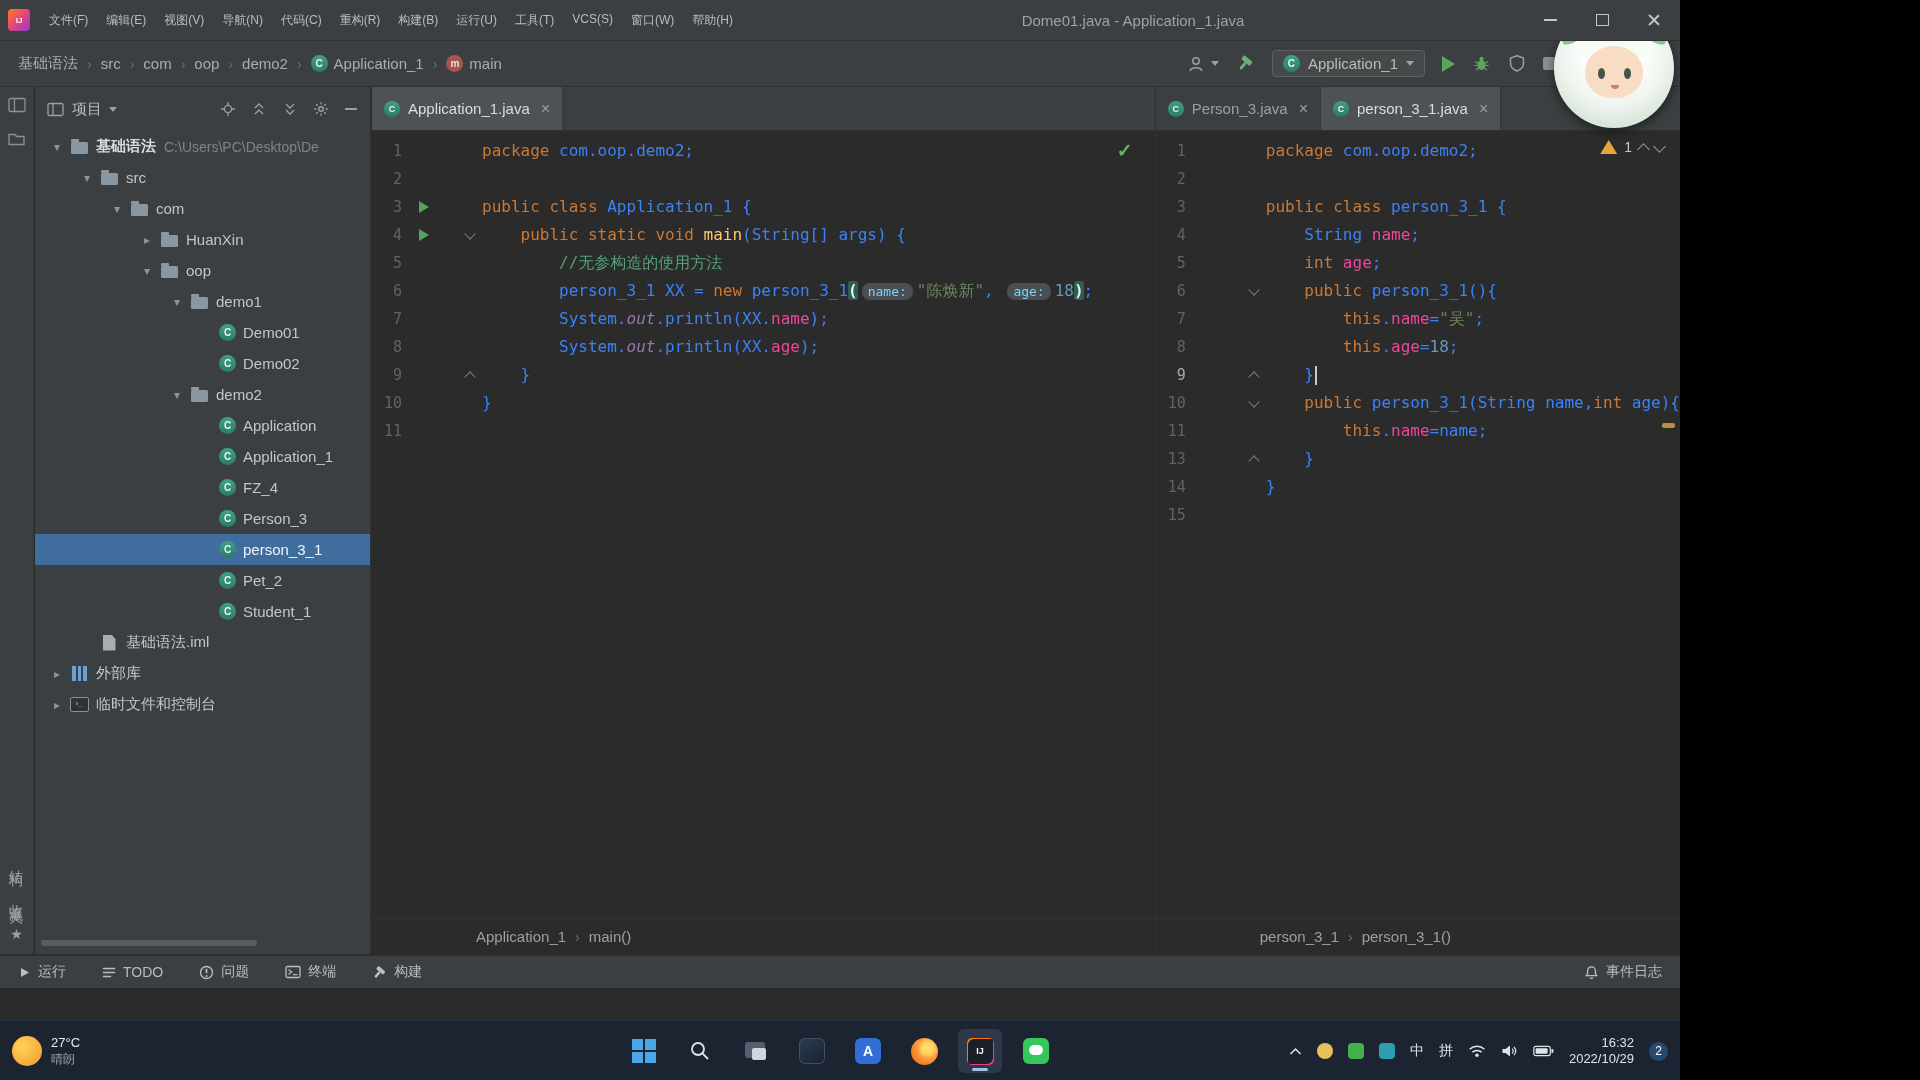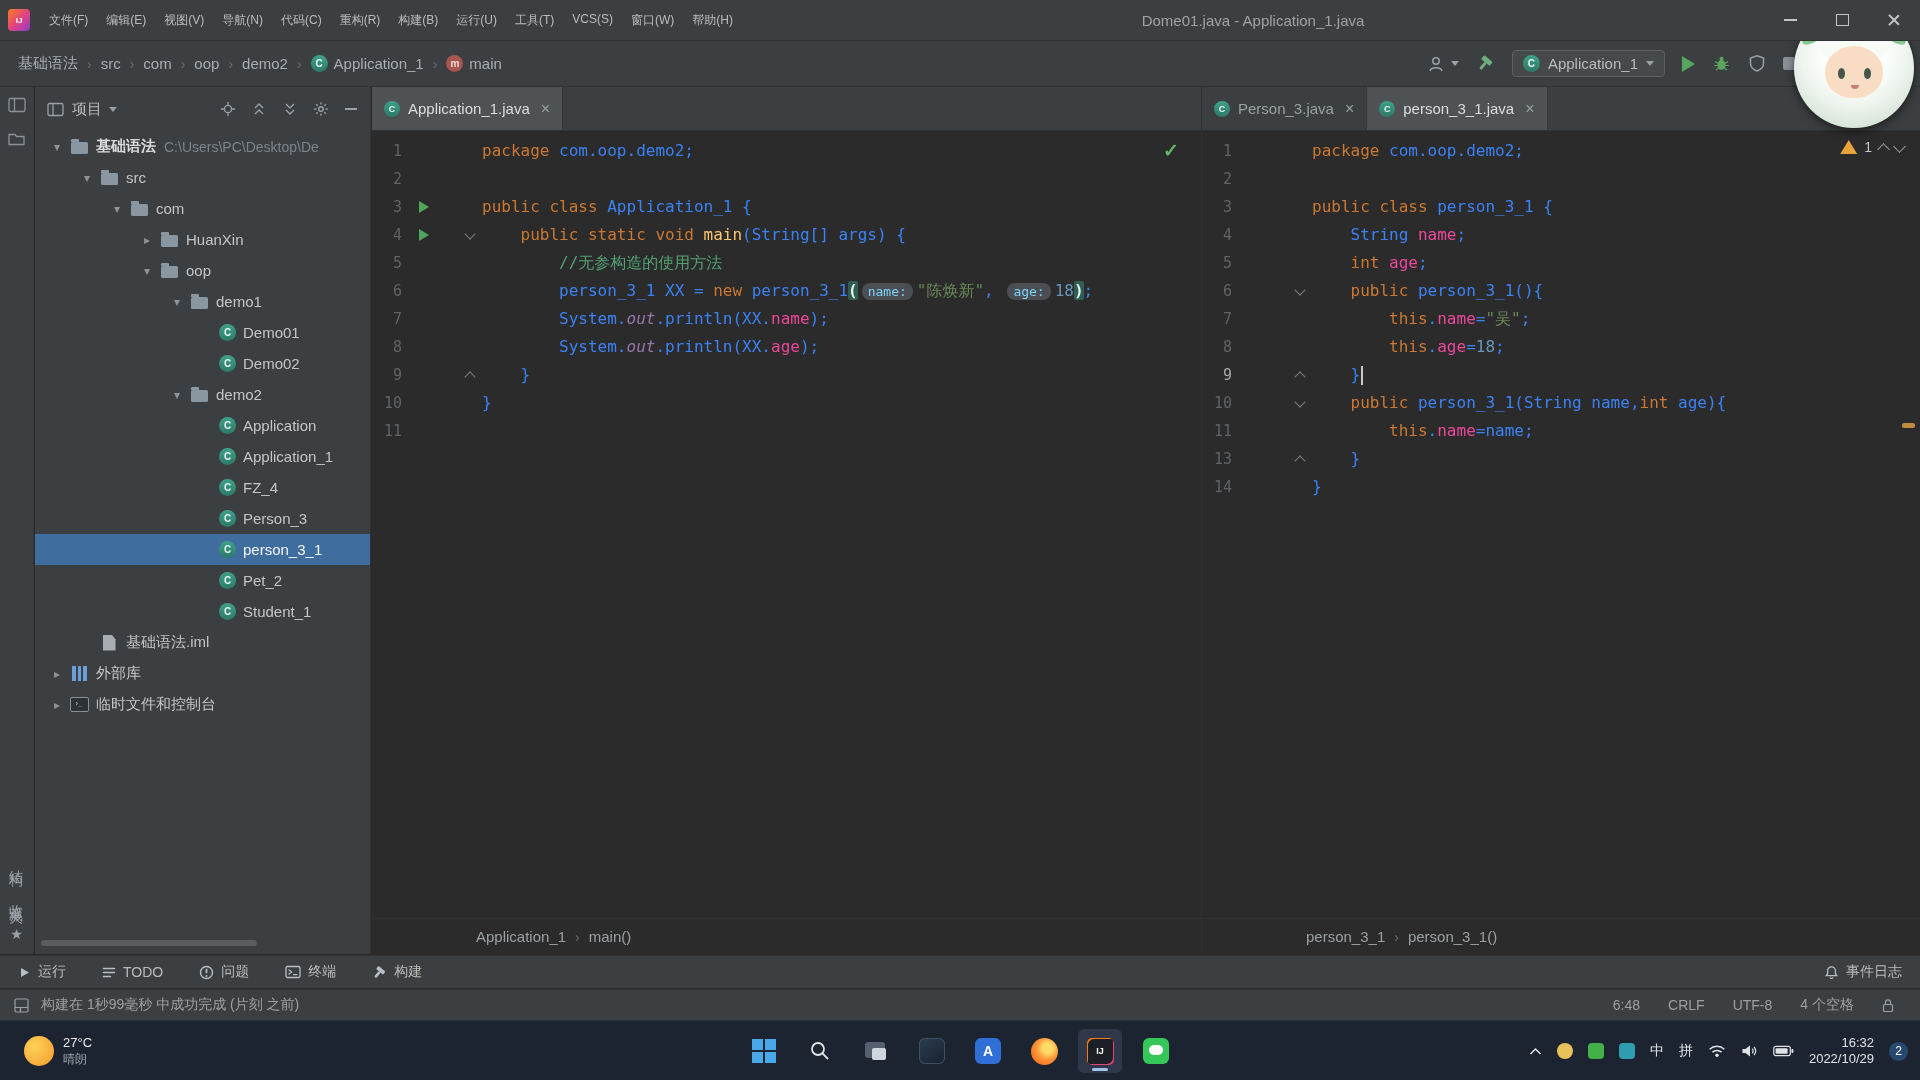--- a/index.html
+++ b/index.html
@@ -1,16 +1,16 @@
 <!DOCTYPE html>
 <html><head>
 <meta charset="utf-8">
 <style>
   html,body{margin:0;padding:0;background:#000;}
-  .screen{position:relative;width:1920px;height:1080px;overflow:hidden;background:#2b2b2b;
+  .screen{position:relative;width:1680px;height:1080px;overflow:hidden;background:#2b2b2b;
     font-family:"Liberation Sans",sans-serif;color:#bbb;-webkit-font-smoothing:antialiased;}
 
   
   .titlebar{position:absolute;top:0;left:0;right:0;height:40px;background:#3c3f41;
     border-bottom:1px solid #2f3234;display:flex;align-items:center;z-index:50;}
   .logo{width:22px;height:22px;border-radius:4px;margin:0 10px 0 8px;flex:none;
     background:linear-gradient(135deg,#fc801d 0%,#e4447d 50%,#9039d0 100%);
     display:flex;align-items:center;justify-content:center;font-size:8px;font-weight:bold;color:#fff;}
   .menus{display:flex;}
   .menu-item{padding:5px 9px;font-size:12px;color:#bbbbbb;border-radius:3px;white-space:nowrap;}
@@ -136,21 +136,21 @@
   .bbar-left{display:flex;align-items:center;gap:36px;}
   .bbar-right{margin-left:auto;display:flex;align-items:center;gap:26px;}
   .bitem{display:flex;align-items:center;gap:7px;white-space:nowrap;}
   .sbar{position:absolute;top:989px;left:0;right:0;height:31px;background:#3c3f41;border-top:1px solid #2f3234;
     display:flex;align-items:center;padding:0 14px;box-sizing:border-box;font-size:14px;color:#9da0a2;gap:12px;z-index:20;}
   .sbar-right{margin-left:auto;display:flex;align-items:center;gap:28px;padding-right:12px;}
 
   
   .tbar{position:absolute;top:1020px;left:0;right:0;height:60px;background:#1d2431;border-top:1px solid #2a3140;
     display:flex;align-items:center;z-index:60;}
-  .weather{display:flex;align-items:center;gap:9px;padding-left:24px;width:230px;}
+  .weather{display:flex;align-items:center;gap:9px;padding-left:12px;width:230px;}
   .sun{width:30px;height:30px;border-radius:50%;background:radial-gradient(circle at 35% 35%,#ffd257,#f29a2e);}
   .wtext{font-size:13px;line-height:16px;}
   .wtemp{color:#e8eaec;}
   .wdesc{color:#9aa3ad;font-size:12px;}
   .apps{position:absolute;left:50%;transform:translateX(-50%);display:flex;gap:12px;align-items:center;height:100%;}
   .app{width:44px;height:44px;border-radius:6px;display:flex;align-items:center;justify-content:center;position:relative;}
   .app.active{background:#2e3848;}
   .app-underline{position:absolute;bottom:2px;left:50%;transform:translateX(-50%);width:16px;height:3px;border-radius:2px;background:#9fc3e8;}
   .win-grid{display:grid;grid-template-columns:11px 11px;grid-template-rows:11px 11px;gap:2px;}
   .win-grid i{background:#4aa7e8;display:block;}
@@ -652,20 +652,26 @@
               <span class="fold-u"></span>
             </span>
             <span class="ct"><span class="tok-pl">    }</span></span>
           </div>
           <div class="cl">
             <span class="gn">14</span>
             <span class="gi"></span>
             <span class="gf"></span>
             <span class="ct"><span class="tok-pl">}</span></span>
           </div>
+          <div class="cl">
+            <span class="gn">15</span>
+            <span class="gi"></span>
+            <span class="gf"></span>
+            <span class="ct"></span>
+          </div>
         </div>
       <div class="inspect">
         <span class="warn-tri"></span>
         <span>1</span>
         <span class="chev-s up"></span>
         <span class="chev-s down"></span>
       </div>
       <div class="stripe-warn"></div>
       <div class="bcrumb">
           <span class="bc-item">person_3_1</span>
@@ -730,41 +736,20 @@
             <svg width="15" height="15" viewBox="0 0 15 15">
               <path d="M7.5 1.8a3.9 3.9 0 0 1 3.9 3.9v2.8l1.4 2.2H2.2l1.4-2.2V5.7A3.9 3.9 0 0 1 7.5 1.8z" fill="none" stroke="#b8bec4" stroke-width="1.3"></path>
               <path d="M6 12.4a1.6 1.6 0 0 0 3 0" fill="none" stroke="#b8bec4" stroke-width="1.3"></path>
             </svg>
           </span>
           <span>事件日志</span>
         </div>
       </div>
   </div>
 
-  <div class="sbar">
-    <span class="icon">
-        <svg width="15" height="15" viewBox="0 0 15 15">
-          <rect x="1" y="1" width="13" height="13" rx="1.5" fill="none" stroke="#9aa0a6" stroke-width="1.2"></rect>
-          <path d="M1 9.5h13M6.5 9.5V14" stroke="#9aa0a6" stroke-width="1.2"></path>
-        </svg>
-      </span>
-    <span>构建在 1秒99毫秒 中成功完成 (片刻 之前)</span>
-    <span class="sbar-right">
-      <span>6:48</span>
-      <span>CRLF</span>
-      <span>UTF-8</span>
-      <span>4 个空格</span>
-      <span class="icon">
-          <svg width="12" height="15" viewBox="0 0 12 15">
-            <rect x="1.5" y="6.5" width="9" height="7" rx="1" fill="none" stroke="#9aa0a6" stroke-width="1.2"></rect>
-            <path d="M3.5 6.5V4.4a2.5 2.5 0 0 1 5 0v2.1" fill="none" stroke="#9aa0a6" stroke-width="1.2"></path>
-          </svg>
-        </span>
-    </span>
-  </div>
 
   <div class="tbar">
     <div class="weather">
       <span class="sun"></span>
       <span class="wtext">
         <div class="wtemp">27°C</div>
         <div class="wdesc">晴朗</div>
       </span>
     </div>
     <div class="apps">

